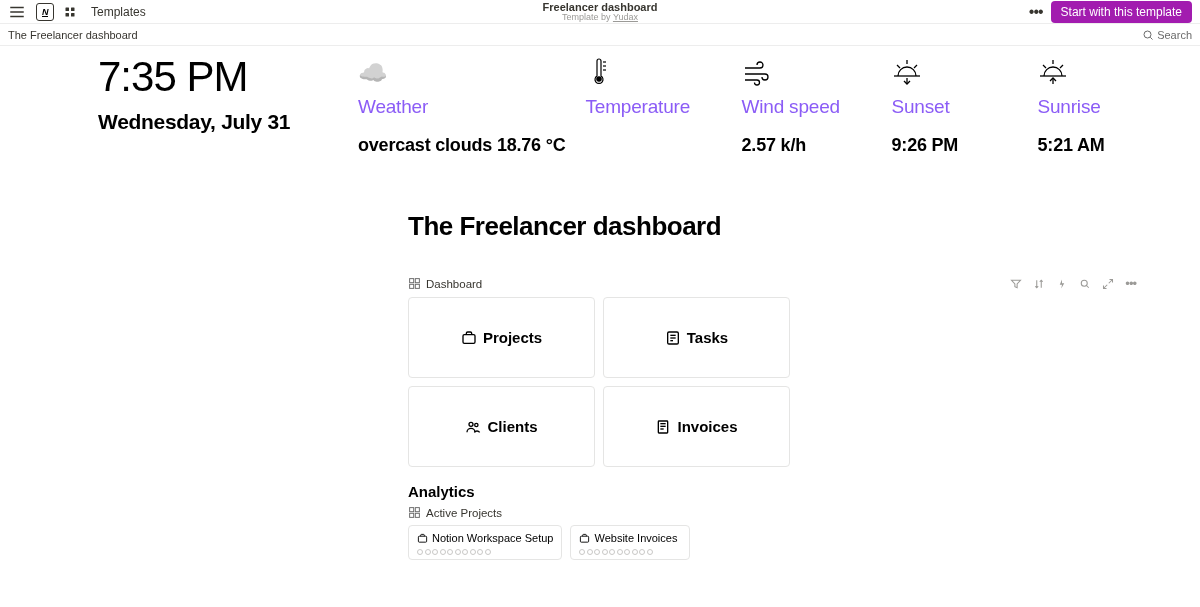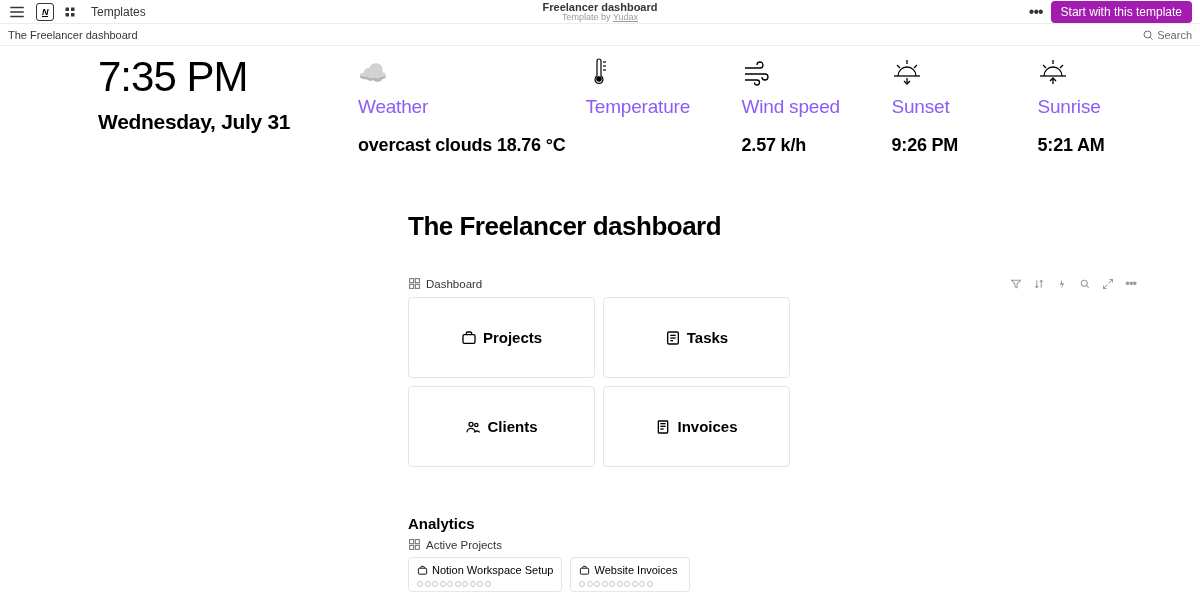--- a/index.html
+++ b/index.html
@@ -247,21 +247,21 @@
       justify-content: center;
       gap: 6px;
       font-size: 15px;
       font-weight: 600;
       cursor: pointer;
     }
     .card svg { width: 16px; height: 16px; }
 
     
     .analytics {
-      margin-top: 48px;
+      margin-top: 16px;
     }
     .analytics h2 {
       font-size: 15px;
       font-weight: 600;
     }
     .analytics .view-header { margin-top: 6px; }
 
     .project-row {
       display: flex;
       gap: 8px;

